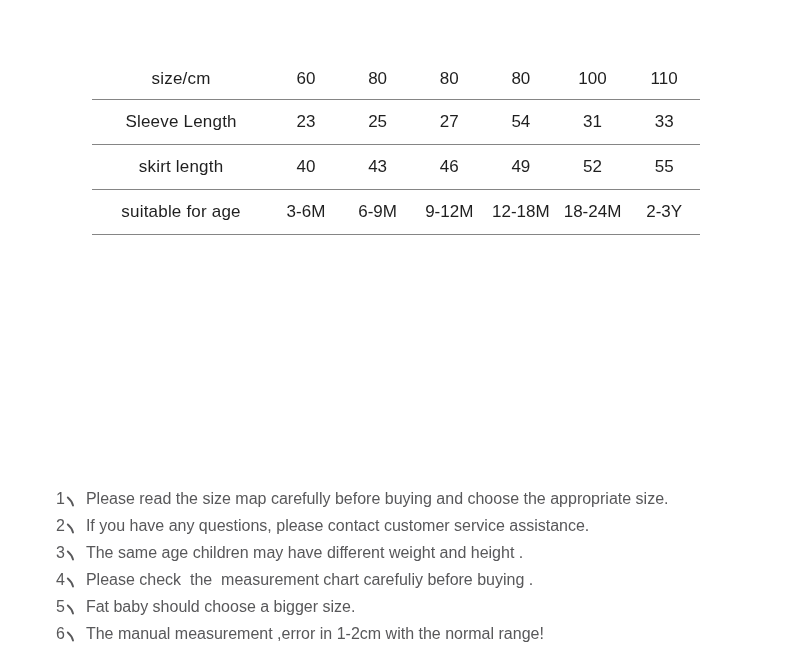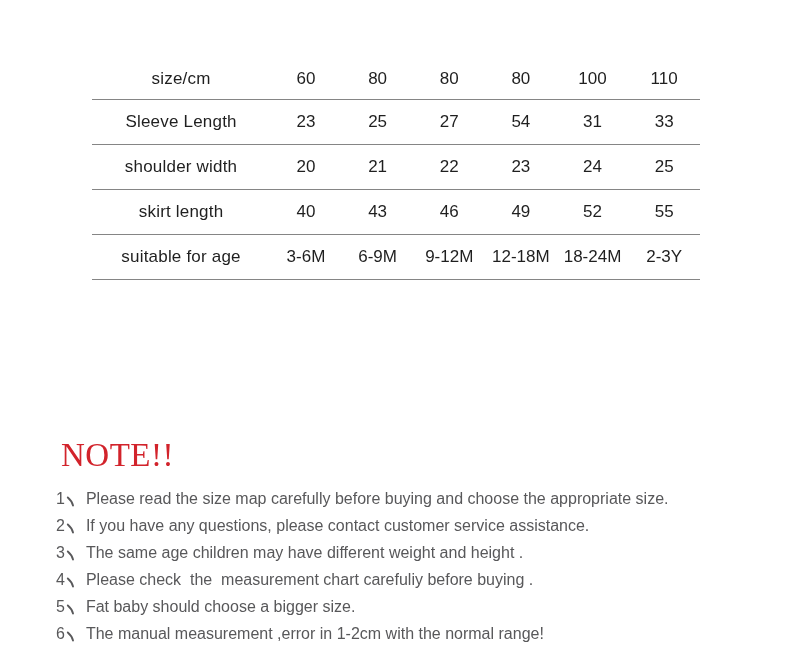--- a/index.html
+++ b/index.html
@@ -98,50 +98,40 @@
     <tr>
       <td class="row-label">Sleeve Length</td>
       <td>23</td>
       <td>25</td>
       <td>27</td>
       <td>54</td>
       <td>31</td>
       <td>33</td>
     </tr>
     <tr>
-      <td class="row-label">shoulder width</td>
-      <td>20</td>
-      <td>21</td>
-      <td>22</td>
-      <td>23</td>
-      <td>24</td>
-      <td>25</td>
-    </tr>
-    <tr>
       <td class="row-label">skirt length</td>
       <td>40</td>
       <td>43</td>
       <td>46</td>
       <td>49</td>
       <td>52</td>
       <td>55</td>
     </tr>
     <tr>
       <td class="row-label">suitable for age</td>
       <td>3-6M</td>
       <td>6-9M</td>
       <td>9-12M</td>
       <td>12-18M</td>
       <td>18-24M</td>
       <td>2-3Y</td>
     </tr>
   </tbody>
     </table>
 
-  <div class="note-title">NOTE!!</div>
 
   <div class="notes">
     <div class="note">
       <span class="note-num">1</span>
       <svg class="cjk-comma" viewBox="0 0 10 12">
           <path d="M2 1.5 C5 4 7 7 7.8 10.5" stroke="#58585a" stroke-width="2.1" fill="none" stroke-linecap="round"></path>
         </svg>
       <span class="note-text">Please read the size map carefully before buying and choose the appropriate size.</span>
     </div>
     <div class="note">

